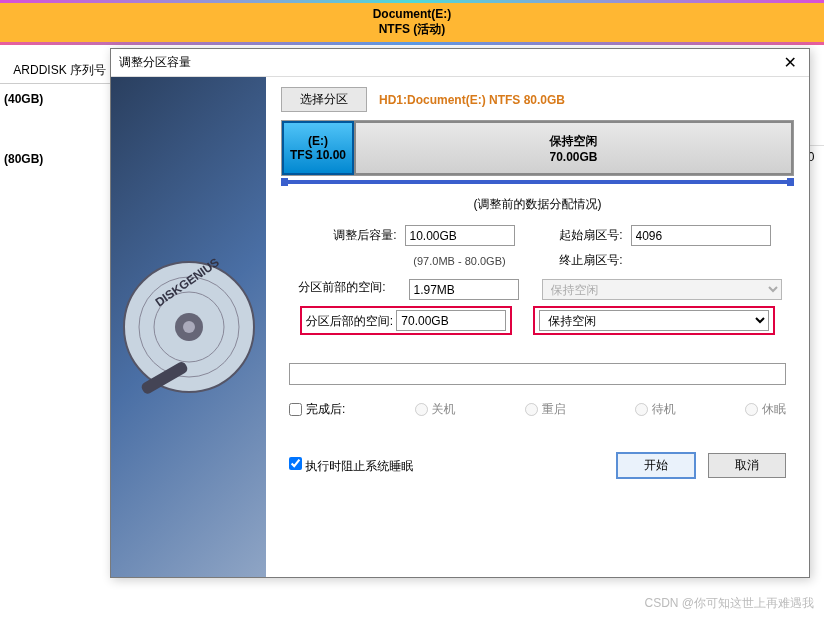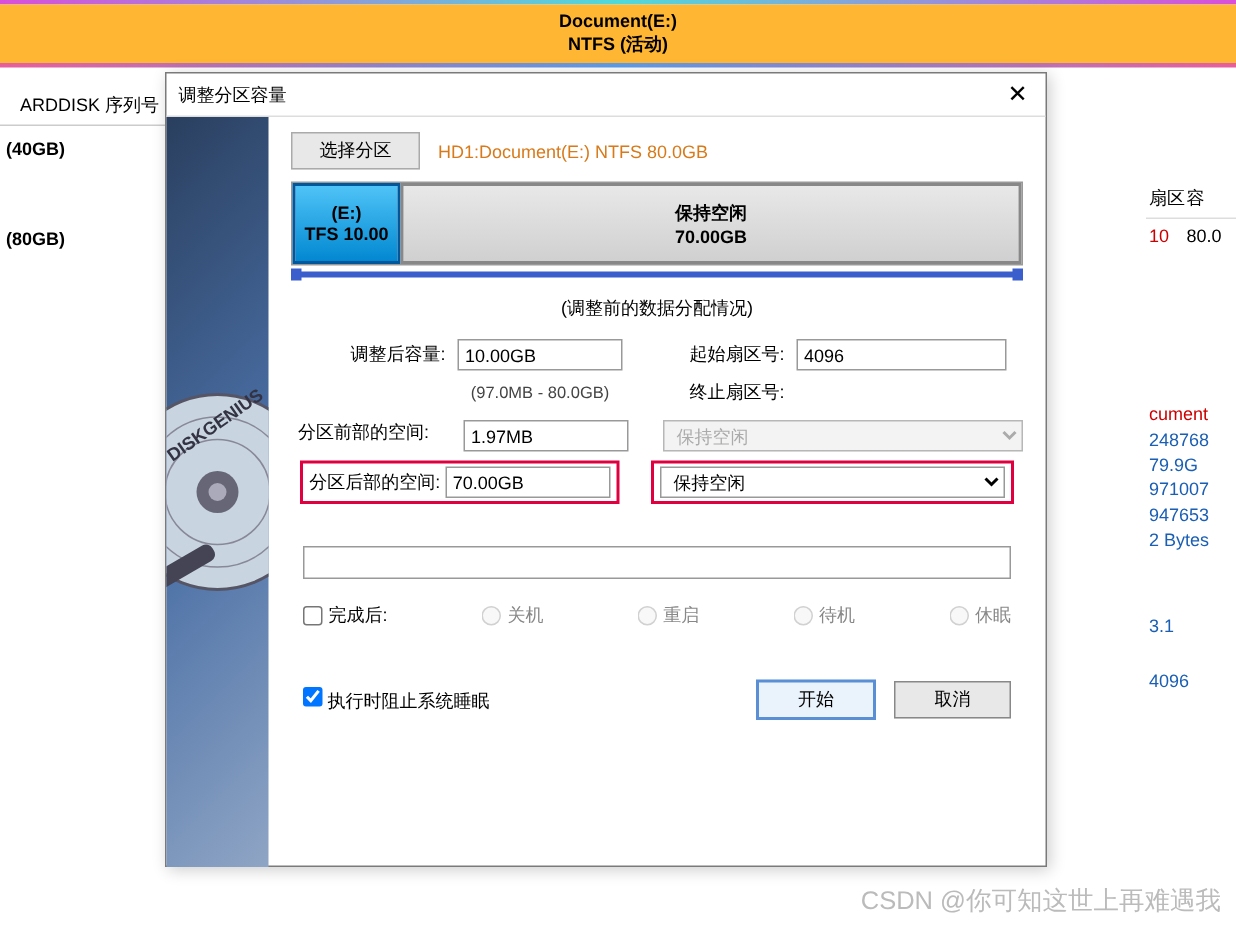--- a/index.html
+++ b/index.html
@@ -16,34 +16,34 @@
 
 .bg-right { position: absolute; right: 0; top: 120px; width: 60px; }
 .bg-right-head { display: flex; border-bottom: 1px solid #ddd; padding: 4px 2px; font-size: 11px; }
 .bg-right-head span:first-child { width: 25px; }
 .bg-right-row { display: flex; padding: 4px 2px; font-size: 11px; }
 .bg-right-row .c1 { width: 25px; color: #c00; }
 .bg-right-row .c2 { color: #000; }
 .bg-right-info { padding-top: 100px; padding-left: 2px; color: #1a5fb4; font-size: 11px; line-height: 1.4; }
 .bg-right-info .hd { color: #c00; }
 
-.dialog { position: absolute; left: 110px; top: 48px; width: 588px; height: 530px; background: #fff; border: 1px solid #7a7a7a; box-shadow: 2px 2px 10px rgba(0,0,0,0.2); }
+.dialog { position: absolute; left: 110px; top: 48px; width: 700px; height: 530px; background: #fff; border: 1px solid #7a7a7a; box-shadow: 2px 2px 10px rgba(0,0,0,0.2); }
 .dialog-titlebar { display: flex; align-items: center; padding: 4px 8px; border-bottom: 1px solid #ddd; }
 .dialog-titlebar .title { flex: 1; }
 .dialog-titlebar .close { font-size: 16px; cursor: pointer; padding: 0 4px; }
 
 .dialog-body { display: flex; height: calc(100% - 28px); }
 .sidebar-img { width: 155px; background: linear-gradient(135deg, #2a3f5f 0%, #4a6fa5 50%, #8fa5c5 100%); position: relative; overflow: hidden; }
 .disk-svg { position: absolute; top: 50%; left: 50%; transform: translate(-50%, -50%); }
 
 .main { flex: 1; padding: 10px 15px; }
 
 .row1 { display: flex; gap: 12px; align-items: center; margin-bottom: 8px; }
 .select-btn { background: #e8e8e8; border: 1px solid #aaa; padding: 3px 18px; cursor: pointer; }
-.hd-label { color: #d87a1a; font-weight: normal; }
+.hd-label { color: #d87a1a; font-weight: bold; }
 
 .partition-bar { display: flex; height: 56px; border: 1px solid #999; margin-bottom: 4px; }
 .part-active { width: 72px; background: linear-gradient(to bottom, #4fc3f7, #0288d1); border: 2px solid #01579b; display: flex; flex-direction: column; align-items: center; justify-content: center; color: #000; font-size: 10px; font-weight: bold; }
 .part-free { flex: 1; background: linear-gradient(to bottom, #e8e8e8, #d0d0d0); border: 2px solid #888; display: flex; flex-direction: column; align-items: center; justify-content: center; font-weight: bold; }
 .slider-track { height: 4px; background: #3a5fcd; margin-bottom: 8px; position: relative; }
 .slider-track::before, .slider-track::after { content:''; position: absolute; top: -2px; width: 7px; height: 8px; background: #3a5fcd; }
 .slider-track::before { left: 0; }
 .slider-track::after { right: 0; }
 
 .info-label { text-align: center; margin: 12px 0; }
@@ -69,21 +69,21 @@
 .radio-row { display: flex; align-items: center; gap: 28px; margin: 10px 8px 0; color: #888; justify-content: space-between; }
 .radio-row input { margin-right: 4px; vertical-align: middle; }
 .radio-row label { color: #888; }
 .radio-row .cb-label { color: #000; }
 
 .bottom-row { display: flex; align-items: center; margin-top: 34px; padding: 0 8px; }
 .bottom-row .cb { flex: 1; }
 .bottom-row button { padding: 3px 26px; border: 1px solid #888; background: #e8e8e8; cursor: pointer; margin-left: 12px; }
 .bottom-row .start-btn { border: 2px solid #5a8fd6; background: #eaf2fb; }
 
-.watermark { position: absolute; right: 10px; bottom: 8px; color: #bbb; font-size: 17px; }
+.watermark { position: absolute; right: 10px; bottom: 8px; color: #bbb; font-size: 12px; }
 </style>
 </head>
 <body>
 
 <div class="bg-header"></div>
 <div class="bg-title-bar">
   <div>Document(E:)</div>
   <div class="line2">NTFS (活动)</div>
 </div>
 <div class="bg-separator"></div>

